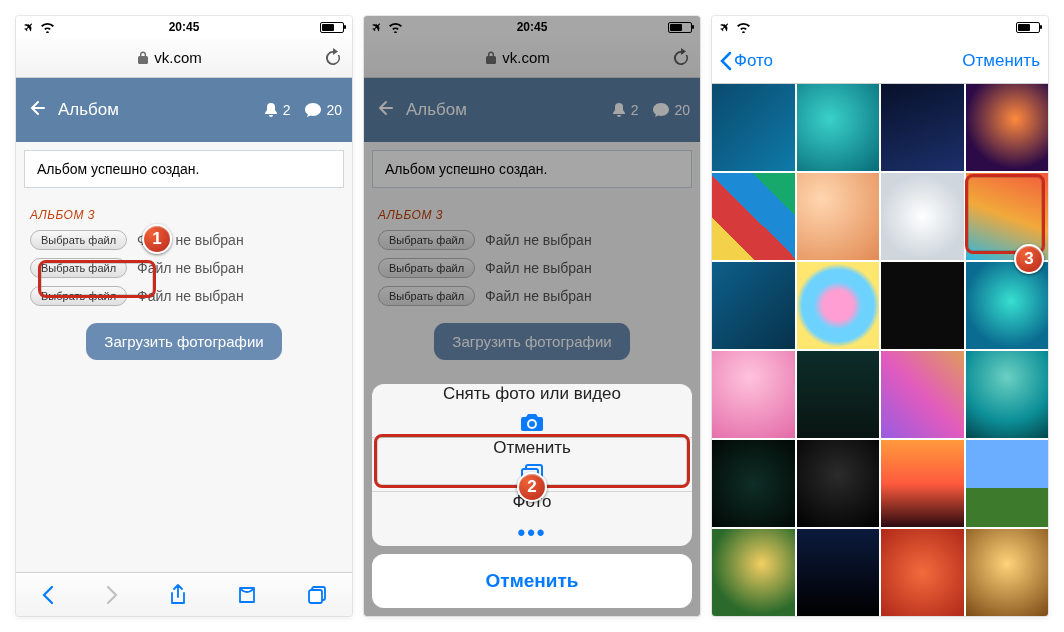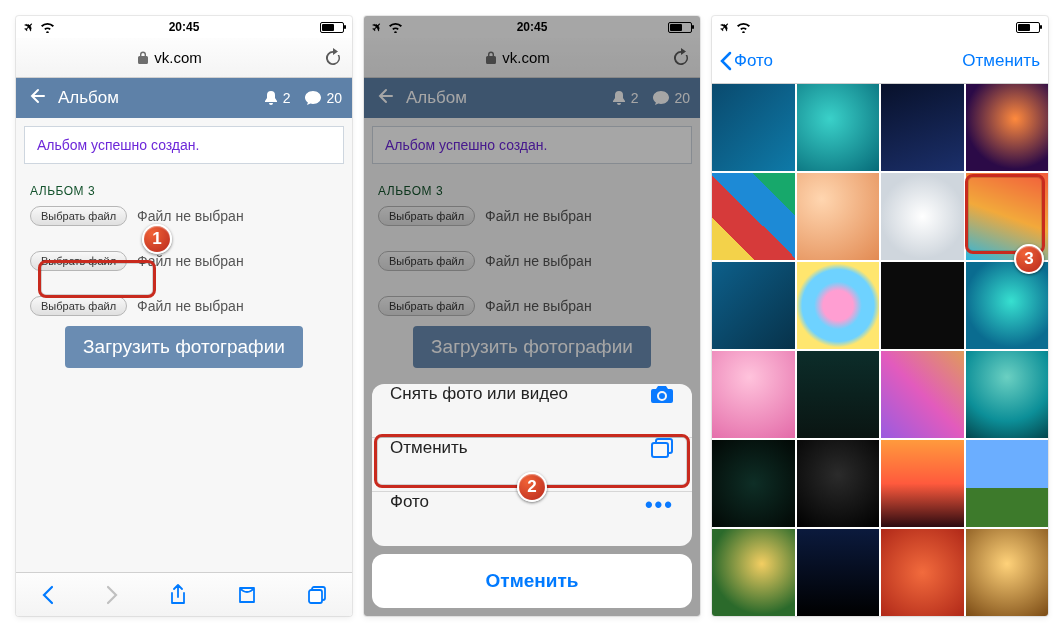--- a/index.html
+++ b/index.html
@@ -72,69 +72,69 @@
     justify-content:center;
     gap:6px;
     font-size:15px;
     color:#000;
   }
   .refresh-icon,.lock-icon{display:flex;align-items:center;justify-content:center;}
   
   .vk-header{
     background:var(--vk-blue);
     color:#fff;
-    height:40px;
+    height:64px;
     display:flex;
     align-items:center;
     padding:0 10px;
     gap:12px;
   }
   .vk-header .title{font-size:17px;flex:1;}
   .vk-header .right{display:flex;align-items:center;gap:14px;}
   .vk-ico{display:flex;align-items:center;gap:4px;font-size:14px;}
   
   .vk-body{flex:1;background:#f7f7f7;display:flex;flex-direction:column;}
-  .alert-box{margin:8px;border:1px solid #ced6df;background:#fff;padding:10px 12px;font-size:14px;color:#6d28d9;}
-  .section-label{font-size:12px;color:#14532d;letter-spacing:0.5px;padding:12px 14px 8px;}
-  .file-rows{padding:0 14px;display:flex;flex-direction:column;gap:25px;}
+  .alert-box{margin:8px;border:1px solid #ced6df;background:#fff;padding:10px 12px;font-size:14px;color:#000000;}
+  .section-label{font-size:12px;color:#c2410c;letter-spacing:0.5px;padding:12px 14px 8px;font-style:italic;}
+  .file-rows{padding:0 14px;display:flex;flex-direction:column;gap:8px;}
   .file-row{display:flex;align-items:center;gap:10px;font-size:14px;color:#555;}
   .file-btn{
     background:linear-gradient(#f8f8f8,#e0e0e0);
     border:1px solid #b6b6b6;
     border-radius:12px;
     padding:3px 10px;
     font-size:11px;
     color:#333;
   }
   .upload-btn{
-    margin:10px auto 0;
+    margin:17px auto 0;
     background:#6a8cb2;
     color:#fff;
     border:none;
-    border-radius:4px;
+    border-radius:11px;
     padding:10px 18px;
-    font-size:19px;
+    font-size:15px;
   }
   
   .safari-toolbar{
     height:44px;
     border-top:1px solid #d0d0d0;
     background:linear-gradient(#fdfdfd,#f4f4f4);
     display:flex;
     align-items:center;
     justify-content:space-around;
     color:var(--ios-blue);
   }
   .tb-icon svg{display:block;}
   
   .action-sheet-wrap{position:absolute;left:0;right:0;bottom:0;padding:8px;}
   .action-sheet{background:rgba(248,248,248,0.98);border-radius:12px;overflow:hidden;}
   .as-row{
-    height:54px;display:flex;justify-content:space-between;
-    padding:0 18px;font-size:17px;color:#222;border-bottom:0.5px solid #d6d6d6;position:relative;
+    height:54px;display:flex;align-items:center;justify-content:space-between;
+    padding:0 18px;font-size:17px;color:#222;border-bottom:0.5px solid #d6d6d6;position:relative;flex-direction:column;
   }
   .as-row:last-child{border-bottom:none;}
   .as-cancel{
     margin-top:8px;background:#fff;border-radius:12px;height:54px;
     display:flex;align-items:center;justify-content:center;
     font-size:19px;color:var(--ios-blue);font-weight:600;
   }
   
   .hl{
     position:absolute;border:3px solid var(--hl-red);border-radius:8px;pointer-events:none;

